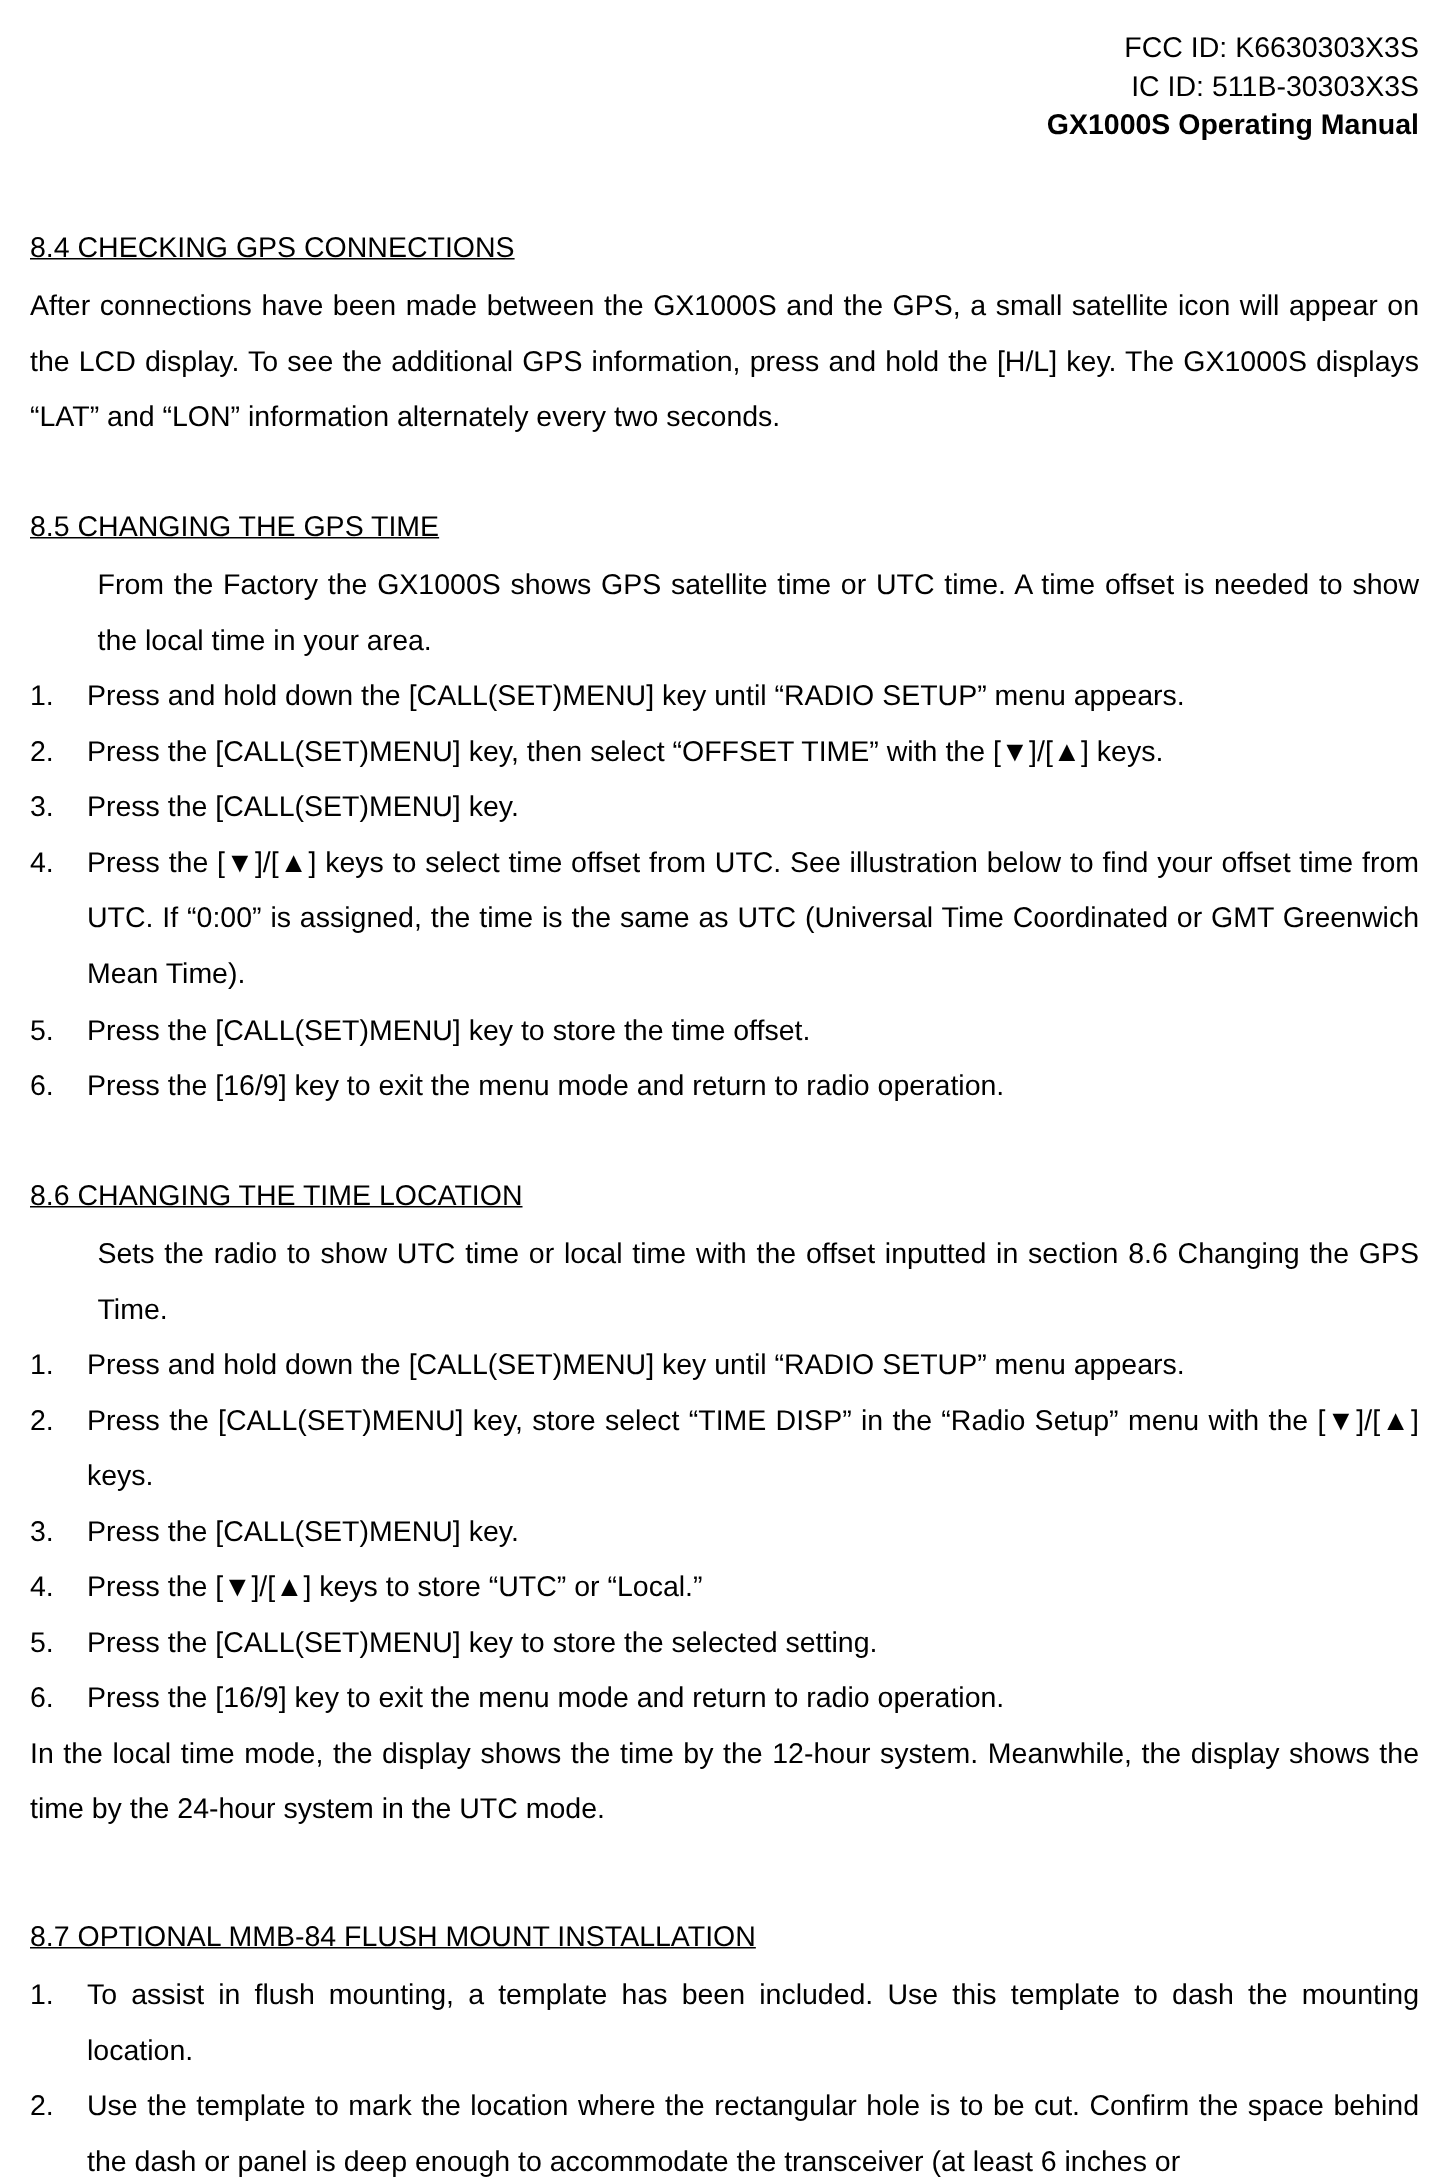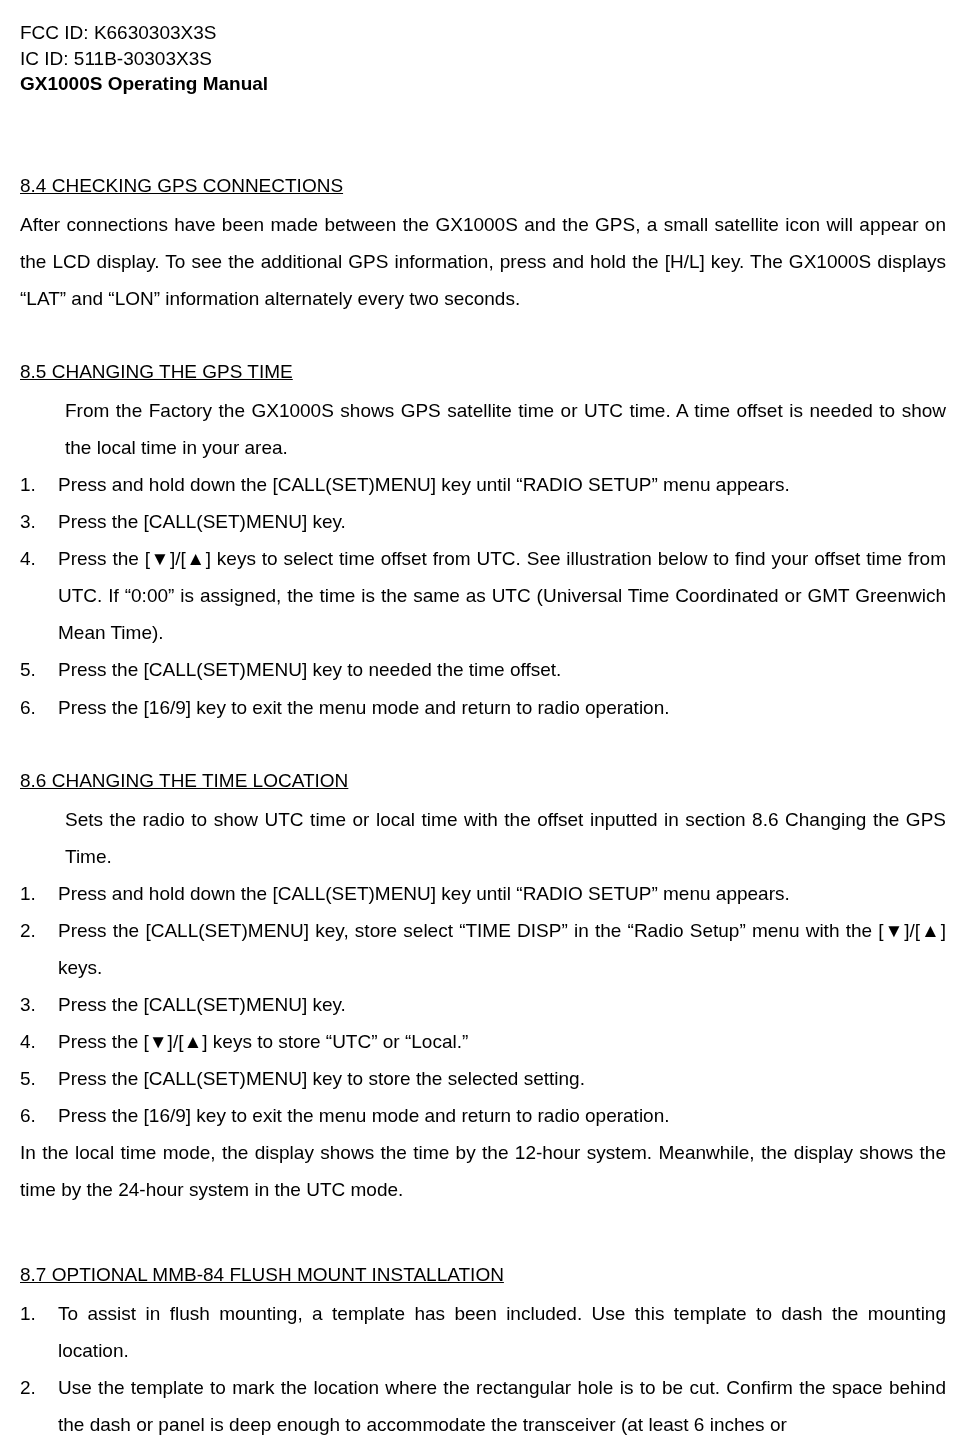--- a/index.html
+++ b/index.html
@@ -10,24 +10,24 @@
     body {
       font-family: Arial, Helvetica, sans-serif;
       font-size: 19px;
       line-height: 1.95;
       color: #000;
       width: 966px;
       padding: 20px 20px 0 20px;
       background: #fff;
     }
     .header {
-      text-align: left;
+      text-align: right;
       font-weight: normal;
       line-height: 1.35;
-      margin-bottom: 70px;
+      margin-bottom: 50px;
     }
     .header .line1,
     .header .line2 {
       font-weight: normal;
     }
     .header .line3 {
       font-weight: bold;
     }
     .section-heading {
       text-decoration: underline;
@@ -74,23 +74,24 @@
   <div class="line3">GX1000S Operating Manual</div>
 </div>
 
 <div class="section-heading">8.4    CHECKING GPS CONNECTIONS</div>
 <div class="para">After connections have been made between the GX1000S and the GPS, a small satellite icon will appear on the LCD display. To see the additional GPS information, press and hold the [H/L] key. The GX1000S displays “LAT” and “LON” information alternately every two seconds.</div>
 
 <div class="section-heading">8.5    CHANGING THE GPS TIME</div>
 <div class="para-intro">From the Factory the GX1000S shows GPS satellite time or UTC time. A time offset is needed to show the local time in your area.</div>
 <ol>
   <li data-num="1">Press and hold down the [CALL(SET)MENU] key until “RADIO SETUP” menu appears.</li>
+  <li data-num="2">Press the [CALL(SET)MENU] key, then select “OFFSET TIME” with the [▼]/[▲] keys.</li>
   <li data-num="3">Press the [CALL(SET)MENU] key.</li>
   <li data-num="4">Press the [▼]/[▲] keys to select time offset from UTC. See illustration below to find your offset time from UTC. If “0:00” is assigned, the time is the same as UTC (Universal Time Coordinated or GMT Greenwich Mean Time).</li>
-  <li data-num="5">Press the [CALL(SET)MENU] key to needed the time offset.</li>
+  <li data-num="5">Press the [CALL(SET)MENU] key to store the time offset.</li>
   <li data-num="6">Press the [16/9] key to exit the menu mode and return to radio operation.</li>
 </ol>
 
 <div class="section-heading">8.6    CHANGING THE TIME LOCATION</div>
 <div class="para-intro">Sets the radio to show UTC time or local time with the offset inputted in section 8.6 Changing the GPS Time.</div>
 <ol>
   <li data-num="1">Press and hold down the [CALL(SET)MENU] key until “RADIO SETUP” menu appears.</li>
   <li data-num="2">Press the [CALL(SET)MENU] key, store select “TIME DISP” in the “Radio Setup” menu with the [▼]/[▲] keys.</li>
   <li data-num="3">Press the [CALL(SET)MENU] key.</li>
   <li data-num="4">Press the [▼]/[▲] keys to store “UTC” or “Local.”</li>

